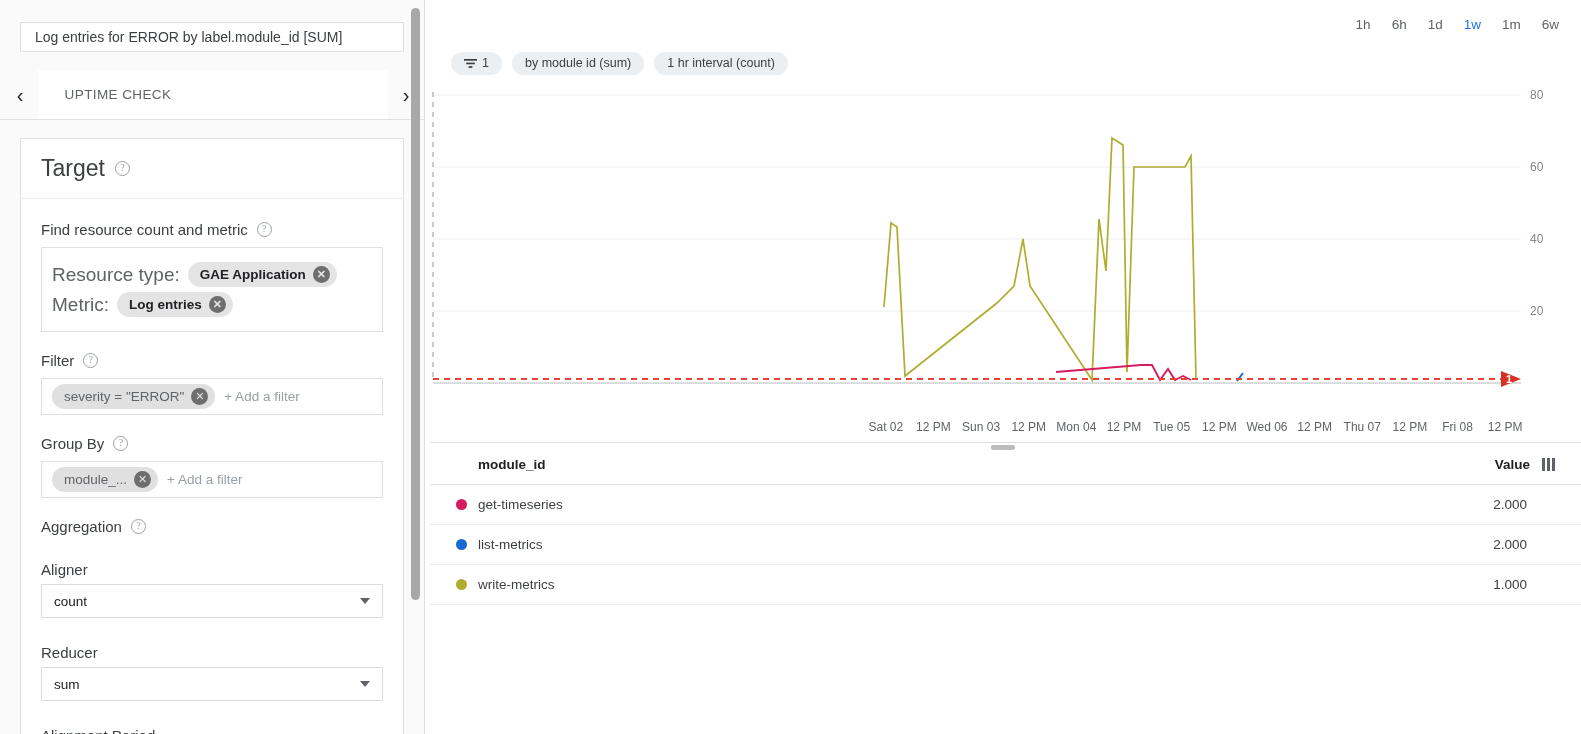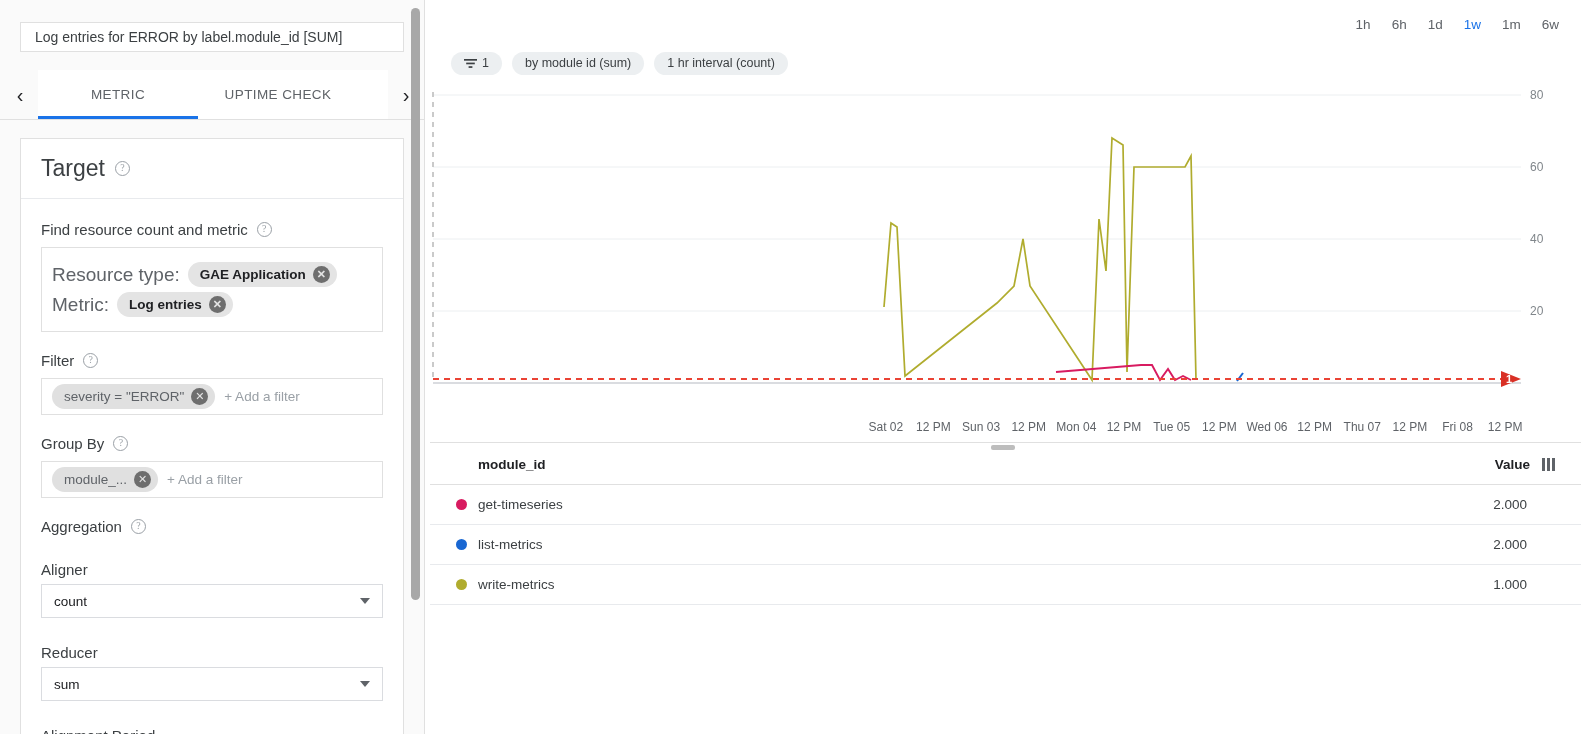--- a/index.html
+++ b/index.html
@@ -198,21 +198,20 @@
   <aside class="sidebar">
     <div class="sb-scroll">
 
       <div class="title-field">
         <span>Log entries for ERROR by label.module_id [SUM]</span>
       </div>
 
       <div class="tabs-row">
         <div class="tab-arrow left">‹</div>
         <div class="tabs-scroller">
-          <div class="tab active">METRIC</div>
           <div class="tab">UPTIME CHECK</div>
         </div>
         <div class="tab-arrow">›</div>
       </div>
 
       <div class="card">
         <div class="card-head">
           <h2>Target</h2>
           <span class="help">?</span>
         </div>

